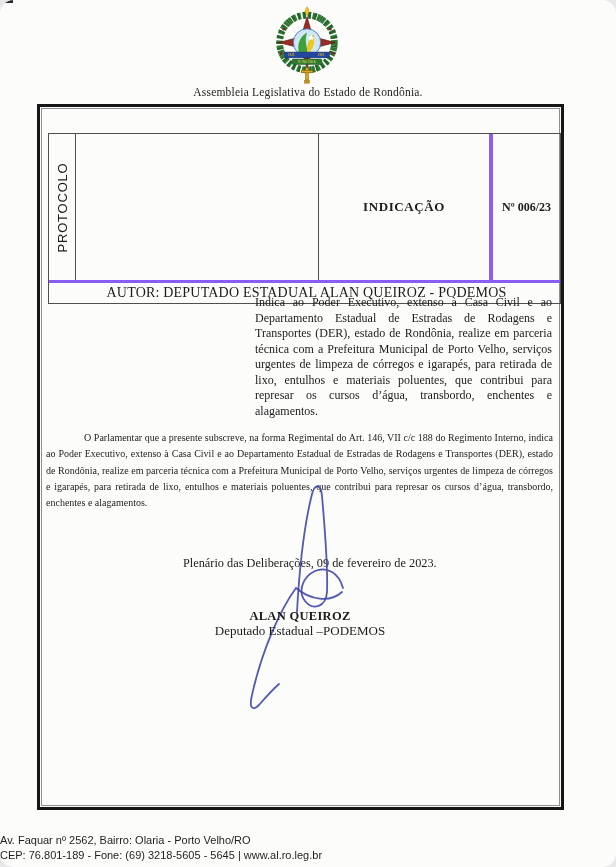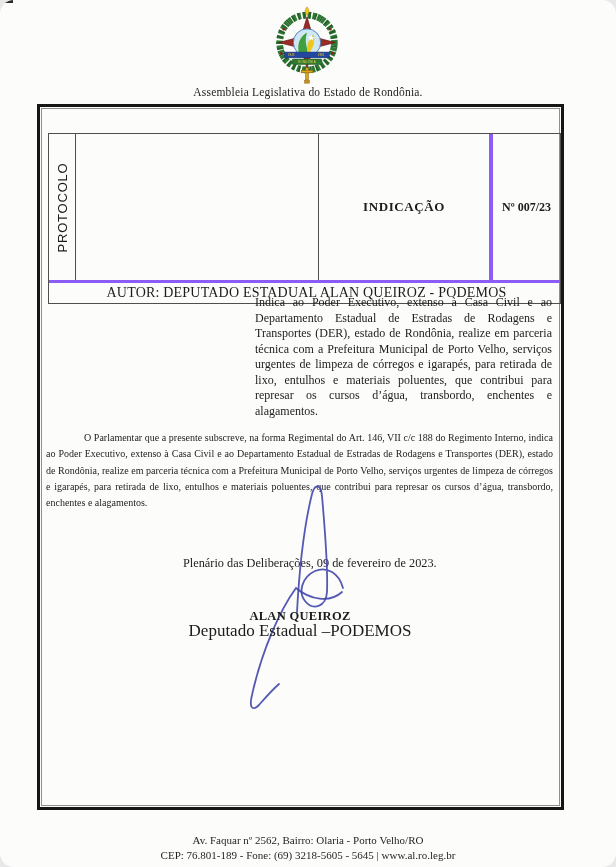--- a/index.html
+++ b/index.html
@@ -67,31 +67,31 @@
   }
   .body-par {
     left:46px; top:430px; width:507px;
     font-size:10px; line-height:16.3px; text-align:justify;
     text-indent:38px;
   }
   .date-line { left:183px; top:556px; font-size:12.3px; }
 
   .sig-block { left:140px; top:609px; width:320px; text-align:center; line-height:14.5px; }
   .sig-name  { font-weight:bold; font-size:12.5px; letter-spacing:0.3px; }
-  .sig-title { font-size:17px; }
+  .sig-title { font-size:13px; }
 
   .signature-svg { left:230px; top:460px; width:200px; height:270px; }
   .signature-svg path {
     fill:none; stroke:#3c43a8; stroke-width:1.8;
     stroke-linecap:round; opacity:0.88;
   }
 
   .footer {
-    left:0; right:0; top:833px; text-align:center;
-    font-family:Liberation Serif, serif;
+    left:0; right:0; top:833px; text-align:left;
+    font-family:Liberation Sans, sans-serif;
     font-size:11px; line-height:14.5px; color:#1f1f1f;
   }
 </style>
 </head>
 <body>
 
 <div class="page">
 
   <div class="abs scan-artifact"></div>
 
@@ -139,21 +139,21 @@
   <div class="abs ptable">
     <div class="row1">
       <div class="cell cell-protocolo">
         <span>PROTOCOLO</span>
       </div>
       <div class="cell cell-empty"></div>
       <div class="cell cell-doctype">
         <span>INDICAÇÃO</span>
       </div>
       <div class="cell cell-docnum">
-        <span>Nº 007/23</span>
+        <span>Nº 006/23</span>
       </div>
     </div>
     <div class="row-author">
       <span>AUTOR: DEPUTADO ESTADUAL ALAN QUEIROZ - PODEMOS</span>
     </div>
   </div>
 
   <div class="abs ementa">Indica ao Poder Executivo, extenso à Casa Civil e ao Departamento Estadual de Estradas de Rodagens e Transportes (DER), estado de Rondônia, realize em parceria técnica com a Prefeitura Municipal de Porto Velho, serviços urgentes de limpeza de córregos e igarapés, para retirada de lixo, entulhos e materiais poluentes, que contribui para represar os cursos d’água, transbordo, enchentes e alagamentos.</div>
 
   <div class="abs body-par">O Parlamentar que a presente subscreve, na forma Regimental do Art. 146, VII c/c 188 do Regimento Interno, indica ao Poder Executivo, extenso à Casa Civil e ao Departamento Estadual de Estradas de Rodagens e Transportes (DER), estado de Rondônia, realize em parceria técnica com a Prefeitura Municipal de Porto Velho, serviços urgentes de limpeza de córregos e igarapés, para retirada de lixo, entulhos e materiais poluentes, que contribui para represar os cursos d’água, transbordo, enchentes e alagamentos.</div>

